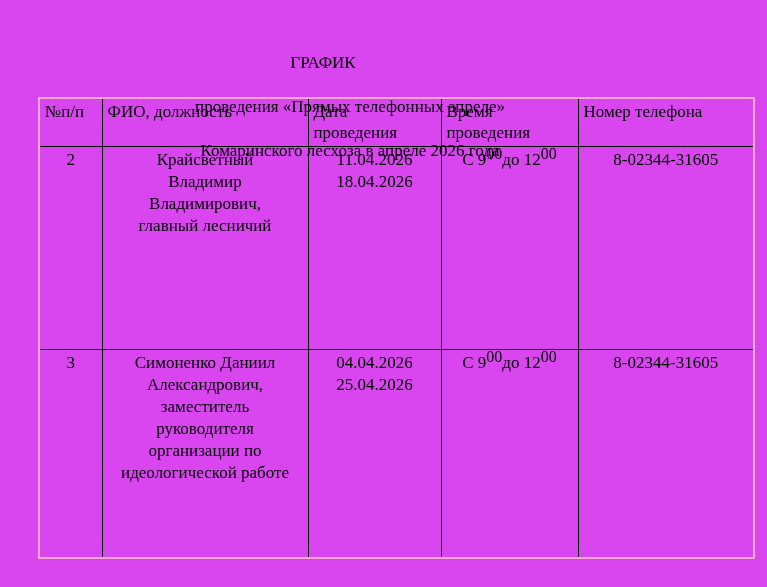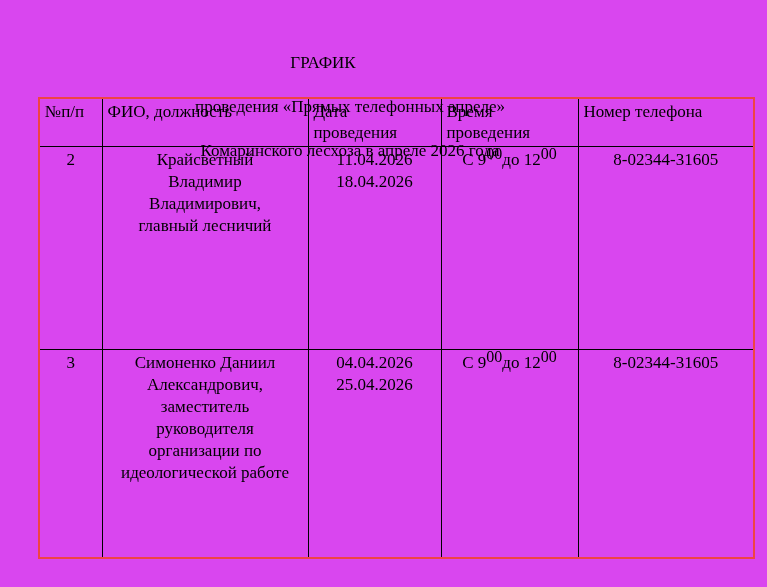--- a/index.html
+++ b/index.html
@@ -29,21 +29,21 @@
   .title-line-1 {
     transform: translateX(-27px);
   }
   table.schedule {
     position: absolute;
     left: 38px;
     top: 97px;
     width: 715px;
     border-collapse: collapse;
     table-layout: fixed;
-    border: 2px solid #ef4444;
+    border: 2px solid #f9a8d4;
   }
   table.schedule th,
   table.schedule td {
     border: 1px solid #000000;
     vertical-align: top;
     font-size: 17px;
     font-weight: normal;
     padding: 2px 5px;
     white-space: pre-line;
     overflow: hidden;

